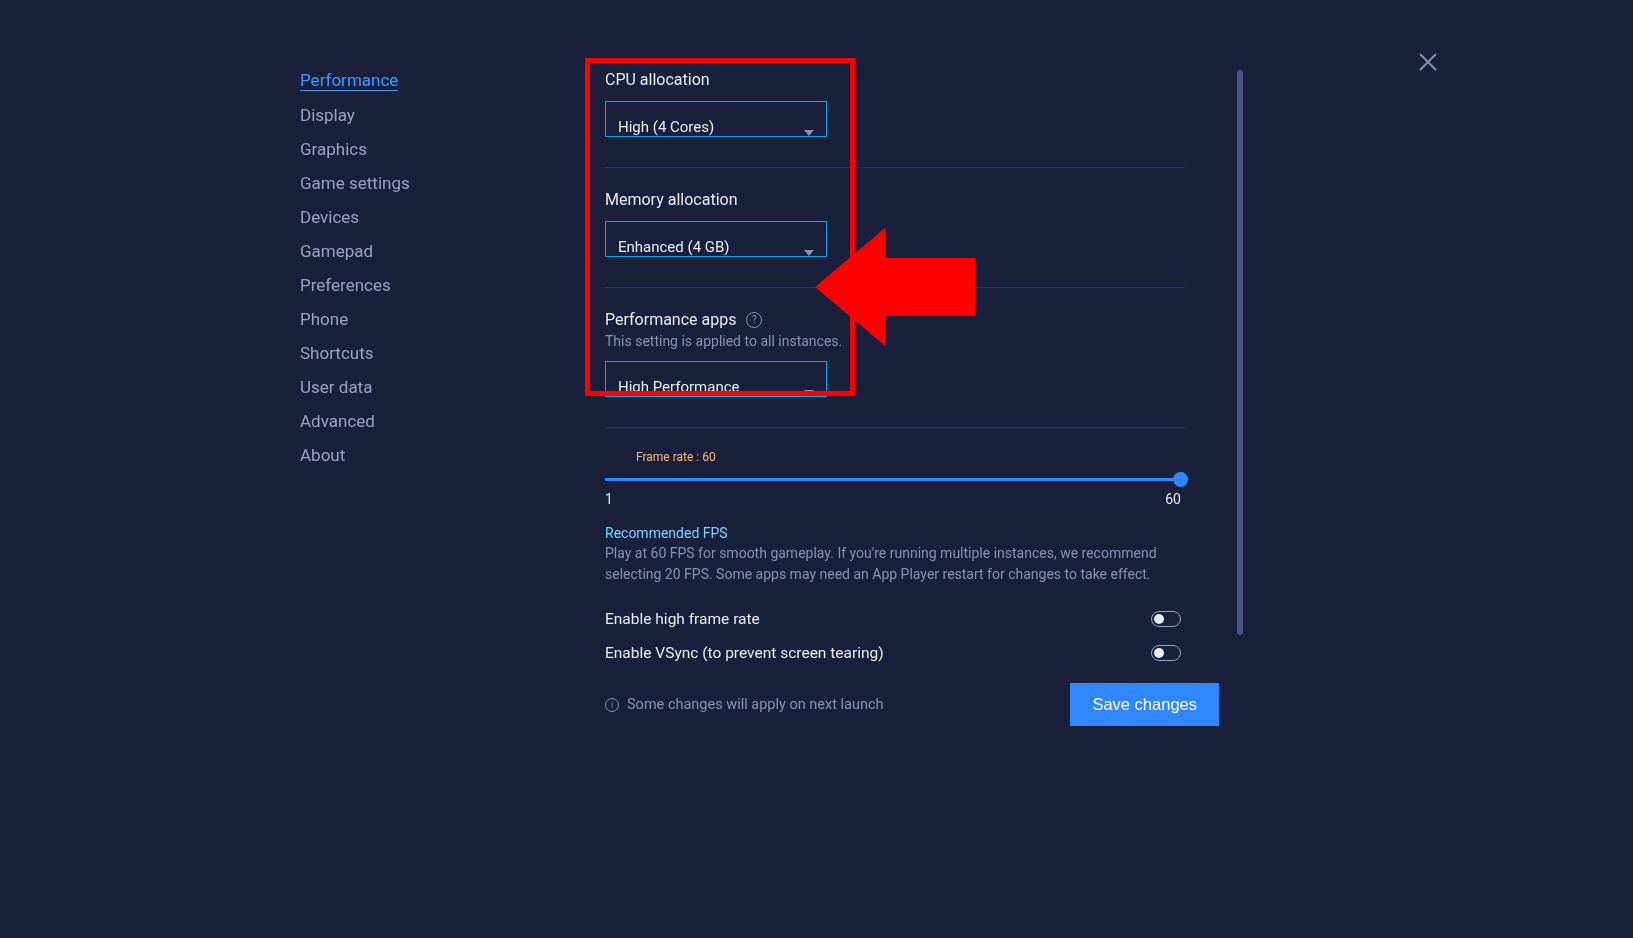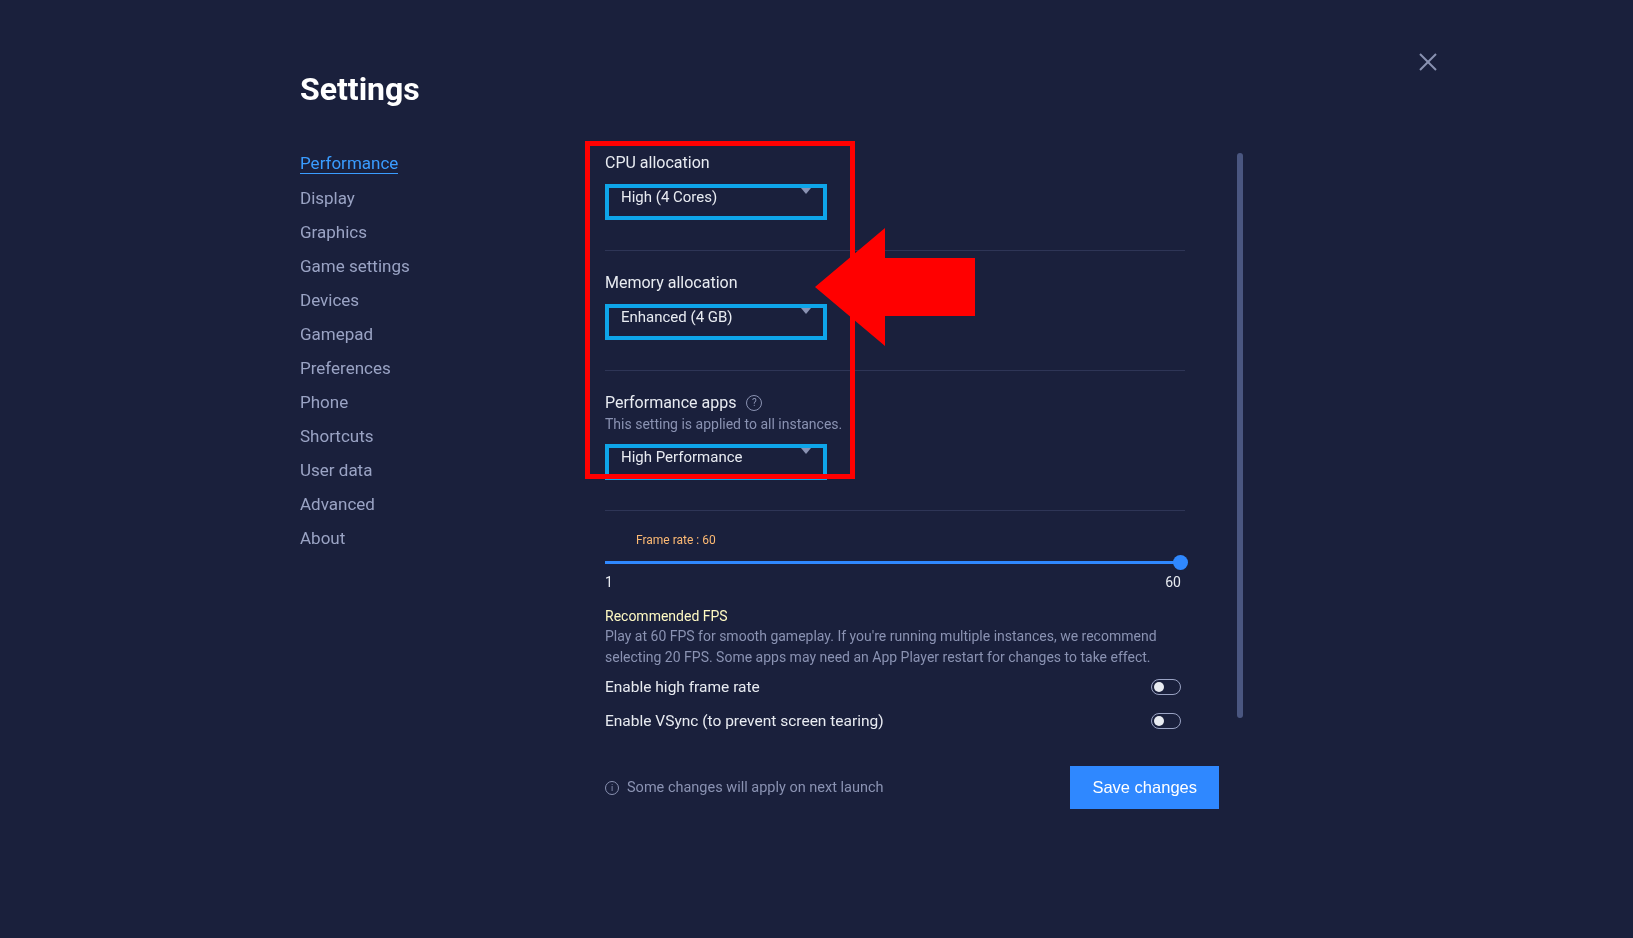--- a/index.html
+++ b/index.html
@@ -13,30 +13,30 @@
   .sidebar-item { font-size: 17px; color: #9aa3c4; cursor: pointer; }
   .sidebar-item.active { color: #3a9cff; border-bottom: 1.5px solid #3a9cff; width: fit-content; }
   .content { flex: 1; max-width: 620px; position: relative; }
   .scrollpane { position: relative; height: 575px; }
   .highlight-box { position: absolute; top: -12px; left: -20px; width: 270px; height: 338px; border: 5px solid #ff0000; pointer-events: none; z-index: 5; }
   .arrow { position: absolute; top: 228px; left: 815px; width: 160px; height: 118px; pointer-events: none; z-index: 6; }
   .section { margin-bottom: 30px; }
   .label-row { display: flex; align-items: center; gap: 8px; }
   .field-label { font-size: 16px; color: #e8ebf1; margin-bottom: 12px; }
   .hint { font-size: 14px; color: #8a92b2; margin-bottom: 12px; margin-top: -8px; }
-  .dropdown { width: 222px; height: 36px; border: 4px solid #0ea5e9; background: transparent; display: flex; align-items: flex-start; justify-content: space-between; padding: 0 12px; font-size: 15px; color: #e8ebf1; cursor: pointer; }
+  .dropdown { width: 222px; height: 36px; border: 1px solid #0ea5e9; background: transparent; display: flex; align-items: flex-end; justify-content: space-between; padding: 0 12px; font-size: 15px; color: #e8ebf1; cursor: pointer; }
   .dropdown .caret { width: 0; height: 0; border-left: 5px solid transparent; border-right: 5px solid transparent; border-top: 6px solid #8a92b2; }
   .divider { border: none; border-top: 1px solid #2e3556; margin: 20px 0 22px; width: 580px; }
   .slider-label { font-size: 12px; color: #fdba74; margin-bottom: 14px; margin-left: 31px; }
   .slider-wrap { position: relative; width: 576px; margin-bottom: 4px; }
   .slider-track { height: 3px; background: #2f88ff; width: 100%; }
   .slider-thumb { position: absolute; right: -7px; top: -6px; width: 15px; height: 15px; background: #2f88ff; border-radius: 50%; cursor: pointer; }
   .slider-ticks { display: flex; justify-content: space-between; font-size: 14px; color: #e8ebf1; width: 576px; margin-top: 10px; margin-bottom: 18px; }
-  .rec-title { font-size: 14px; color: #fef9c3; margin-bottom: 2px; }
-  .rec-body { font-size: 14px; color: #8a92b2; line-height: 1.5; margin-bottom: 10px; max-width: 560px; }
+  .rec-title { font-size: 14px; color: #7dd3fc; margin-bottom: 2px; }
+  .rec-body { font-size: 14px; color: #8a92b2; line-height: 1.5; margin-bottom: 25px; max-width: 560px; }
   .toggle-row { display: flex; align-items: center; justify-content: space-between; width: 576px; margin-bottom: 16px; }
   .toggle-row .tlabel { font-size: 15.5px; color: #e8ebf1; }
   .toggle { width: 30px; height: 16px; border: 1.5px solid #9aa3c4; border-radius: 20px; position: relative; cursor: pointer; background: transparent; }
   .toggle .knob { position: absolute; width: 10px; height: 10px; background: #e8ebf1; border-radius: 50%; top: 1.5px; left: 2px; }
   .footer { display: flex; align-items: center; justify-content: space-between; width: 614px; margin-top: 38px; }
   .footer-note { display: flex; align-items: center; gap: 8px; font-size: 14.5px; color: #8a92b2; }
   .info-icon-sm { width: 14px; height: 14px; border: 1.2px solid #8a92b2; border-radius: 50%; display: inline-flex; align-items: center; justify-content: center; font-size: 9px; color: #8a92b2; }
   .info-icon-inline { width: 16px; height: 16px; border: 1.2px solid #8a92b2; border-radius: 50%; display: inline-flex; align-items: center; justify-content: center; font-size: 10px; color: #8a92b2; margin-left: 2px; margin-bottom: 12px;}
   .save-btn { background: #2f88ff; color: #fff; font-size: 16.5px; font-weight: 400; padding: 12px 22px; border: none; cursor: pointer; }
   .scroll-indicator { position: absolute; right: -18px; top: 0; width: 6px; height: 565px; background: #4a5680; border-radius: 3px; }
@@ -46,21 +46,20 @@
 
 <div class="container">
 
   <div class="close-btn">
     <svg viewBox="0 0 20 20">
         <line x1="2" y1="2" x2="18" y2="18" stroke="currentColor" stroke-width="2"></line>
         <line x1="18" y1="2" x2="2" y2="18" stroke="currentColor" stroke-width="2"></line>
       </svg>
   </div>
 
-  <h1 class="title">Settings</h1>
 
   <div class="layout">
 
     <nav class="sidebar">
       <div class="sidebar-item active">Performance</div>
       <div class="sidebar-item">Display</div>
       <div class="sidebar-item">Graphics</div>
       <div class="sidebar-item">Game settings</div>
       <div class="sidebar-item">Devices</div>
       <div class="sidebar-item">Gamepad</div>

